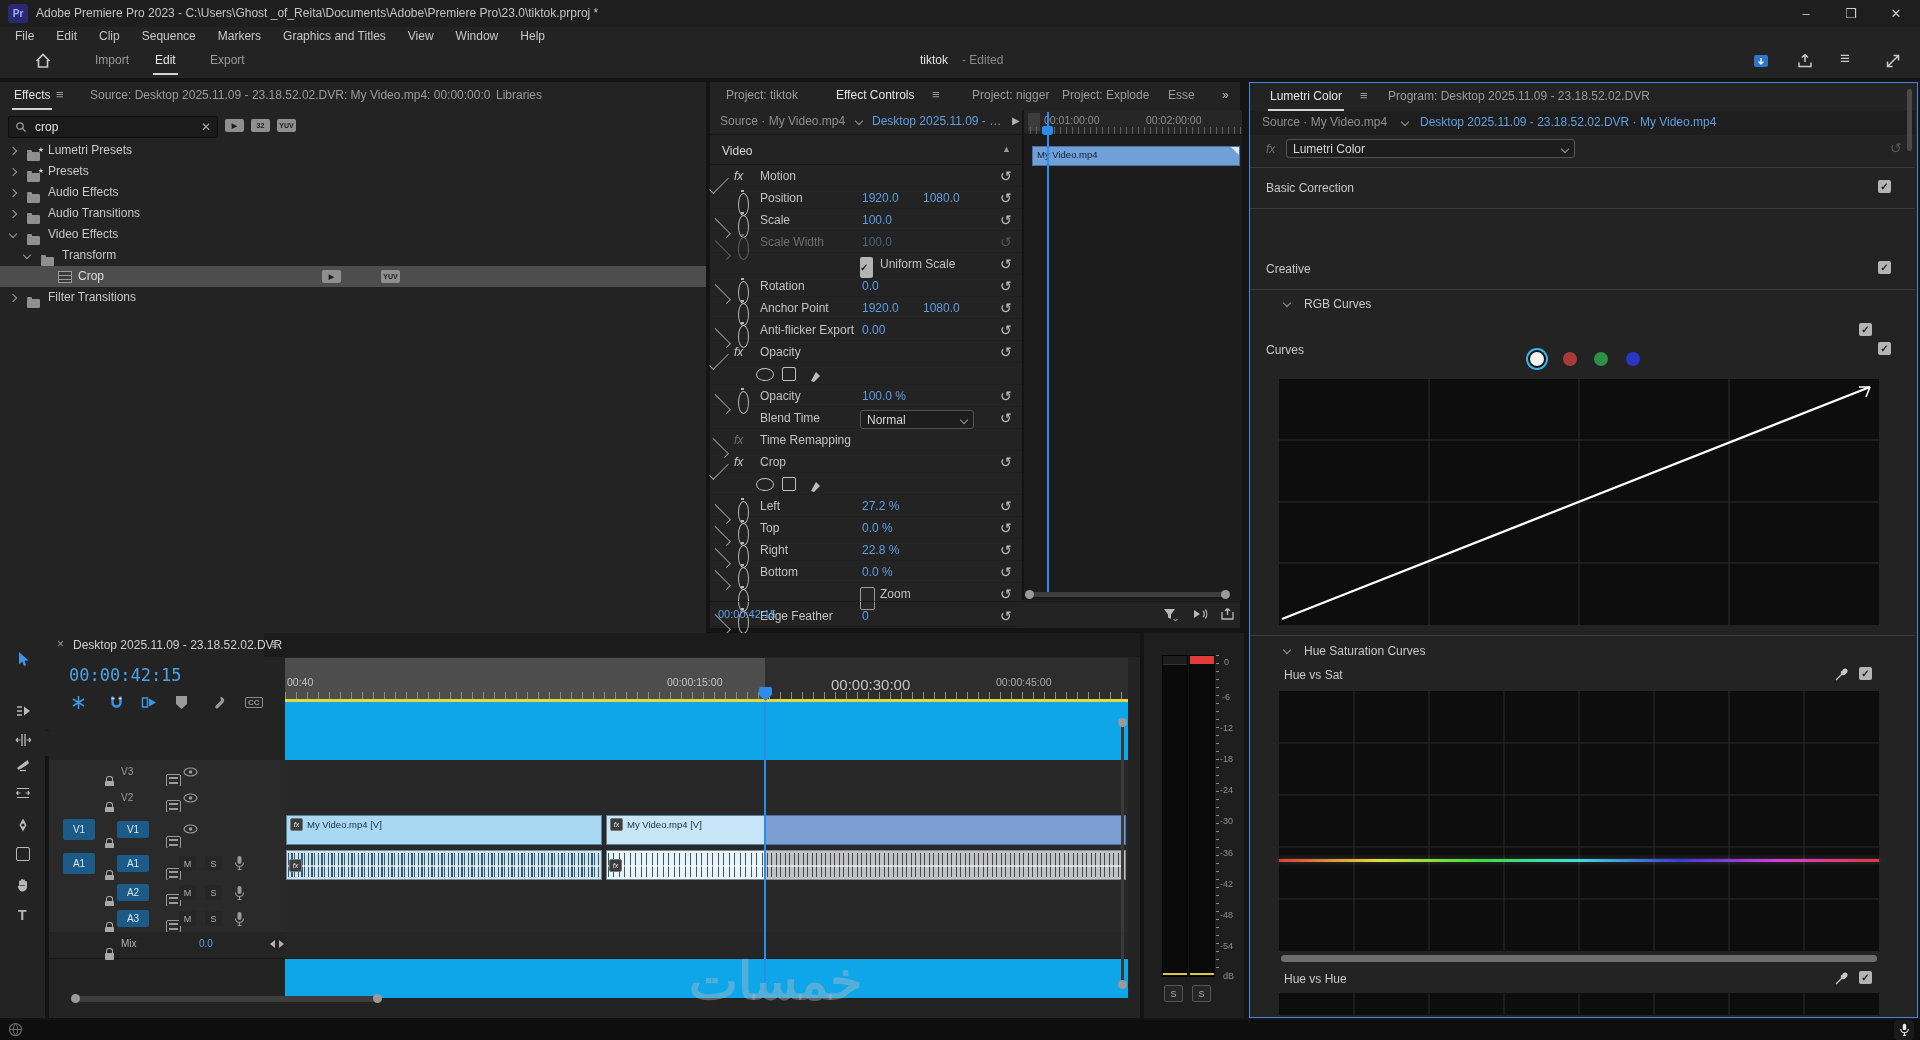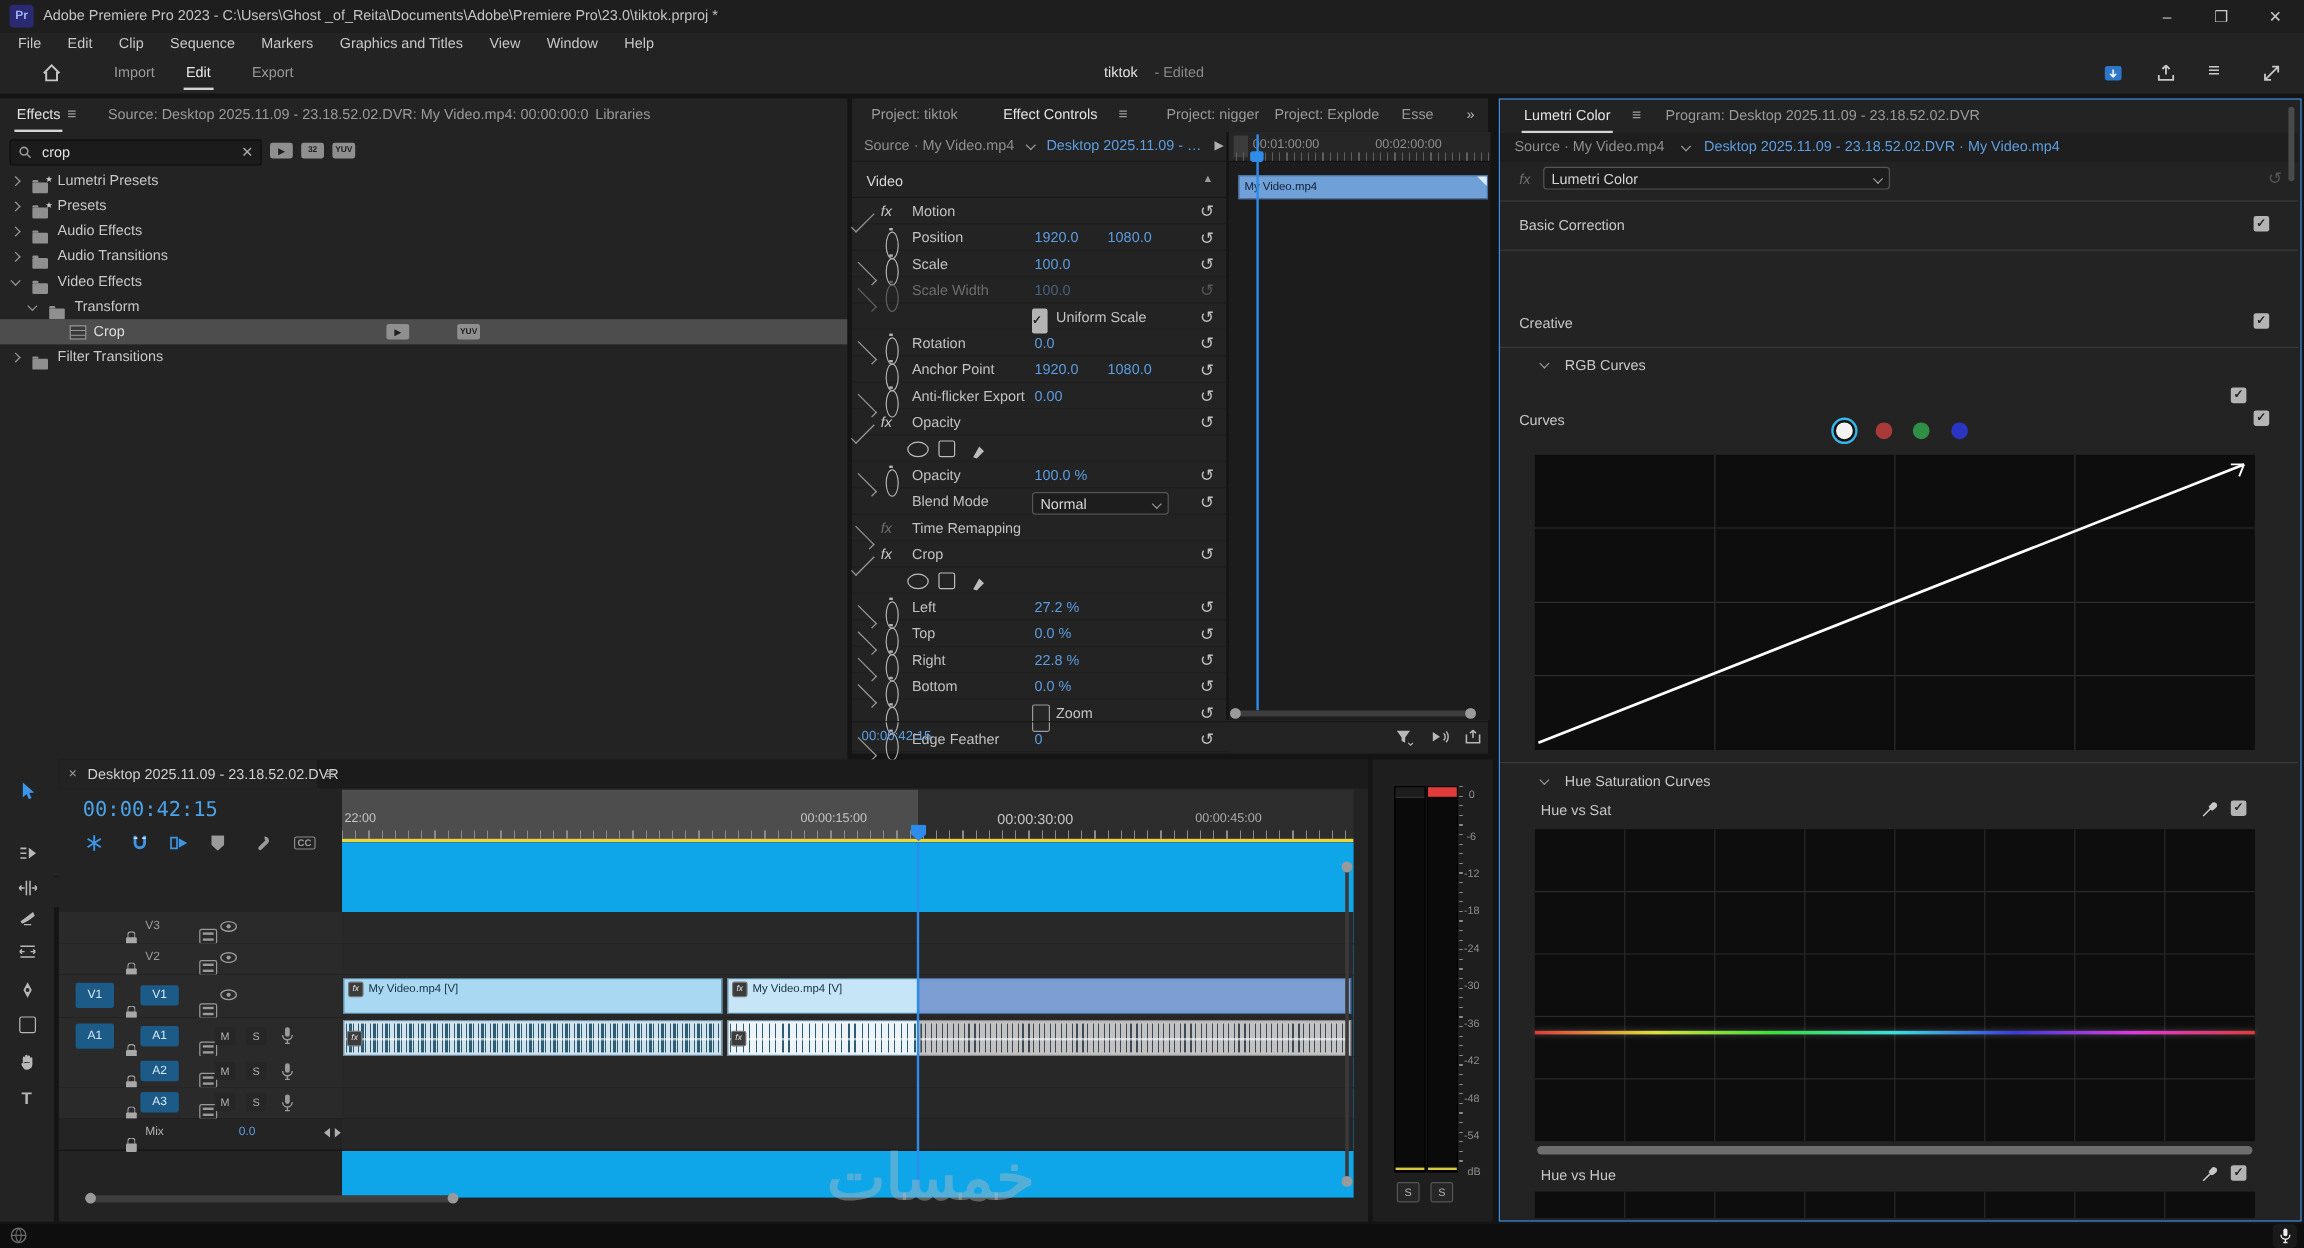--- a/index.html
+++ b/index.html
@@ -296,21 +296,21 @@
         </span>
       </div>
       <div class="ecrow">
         <i class="chev r ab" style="left:8px;top:8px"></i>
         <span class="sw ab" style="left:28px;top:6px"></span>
         <span class="ab lbl" style="left:50px">Opacity</span>
         <span class="ab blue" style="left:152px">100.0 %</span>
         <span class="rst ab" style="left:290px">↺</span>
       </div>
       <div class="ecrow">
-        <span class="ab lbl" style="left:50px">Blend Mode</span>
+        <span class="ab lbl" style="left:50px">Blend Time</span>
         <span class="ab" style="left:150px;top:2px">
           <span class="drop">
               <span>Normal</span>
               <i class="chev d"></i>
             </span>
         </span>
         <span class="rst ab" style="left:290px">↺</span>
       </div>
 
       <div class="ecrow">
@@ -699,23 +699,23 @@
       <span class="ab blue" style="left:150px;top:6px;font-size:10px">0.0</span>
       <span class="ab" style="left:220px;top:6px">
         <svg width="16" height="12" viewBox="0 0 16 12">
             <path d="M1 6 L6 2 V10 Z M15 6 L10 2 V10 Z" fill="#b0b0b0"></path>
           </svg>
       </span>
     </div>
 
     <div class="ab" style="left:236px;top:25px;width:843px;height:44px;background:#2d2d2d;overflow:hidden">
       <div class="ab" style="left:0;top:0;width:480px;height:44px;background:#4d4d4d"></div>
-      <span class="ab" style="left:2px;top:18px;font-size:10.5px;color:#c4c4c4">22:00</span>
+      <span class="ab" style="left:2px;top:18px;font-size:10.5px;color:#c4c4c4">00:40</span>
       <span class="ab" style="left:382px;top:18px;font-size:10.5px;color:#c4c4c4">00:00:15:00</span>
-      <span class="ab" style="left:546px;top:18px;font-size:12px;color:#c4c4c4">00:00:30:00</span>
+      <span class="ab" style="left:546px;top:18px;font-size:15px;color:#c4c4c4">00:00:30:00</span>
       <span class="ab" style="left:711px;top:18px;font-size:10.5px;color:#aaa">00:00:45:00</span>
 
       <div class="tick-strip" style="left:0;right:0;bottom:3px"></div>
       <div class="ab" style="left:0;bottom:0;width:843px;height:3px;background:#e6d83c"></div>
     </div>
 
     <div class="ab" style="left:236px;top:69px;width:843px;height:296px;background:#0ea5e9;overflow:hidden">
       <div class="ab" style="left:0;top:58px;width:843px;height:26px;background:#282828;border-bottom:1px solid #1a1a1a"></div>
       <div class="ab" style="left:0;top:84px;width:843px;height:26px;background:#282828;border-bottom:1px solid #1a1a1a"></div>
       <div class="ab" style="left:0;top:110px;width:843px;height:36px;background:#282828;border-bottom:1px solid #1a1a1a"></div>

